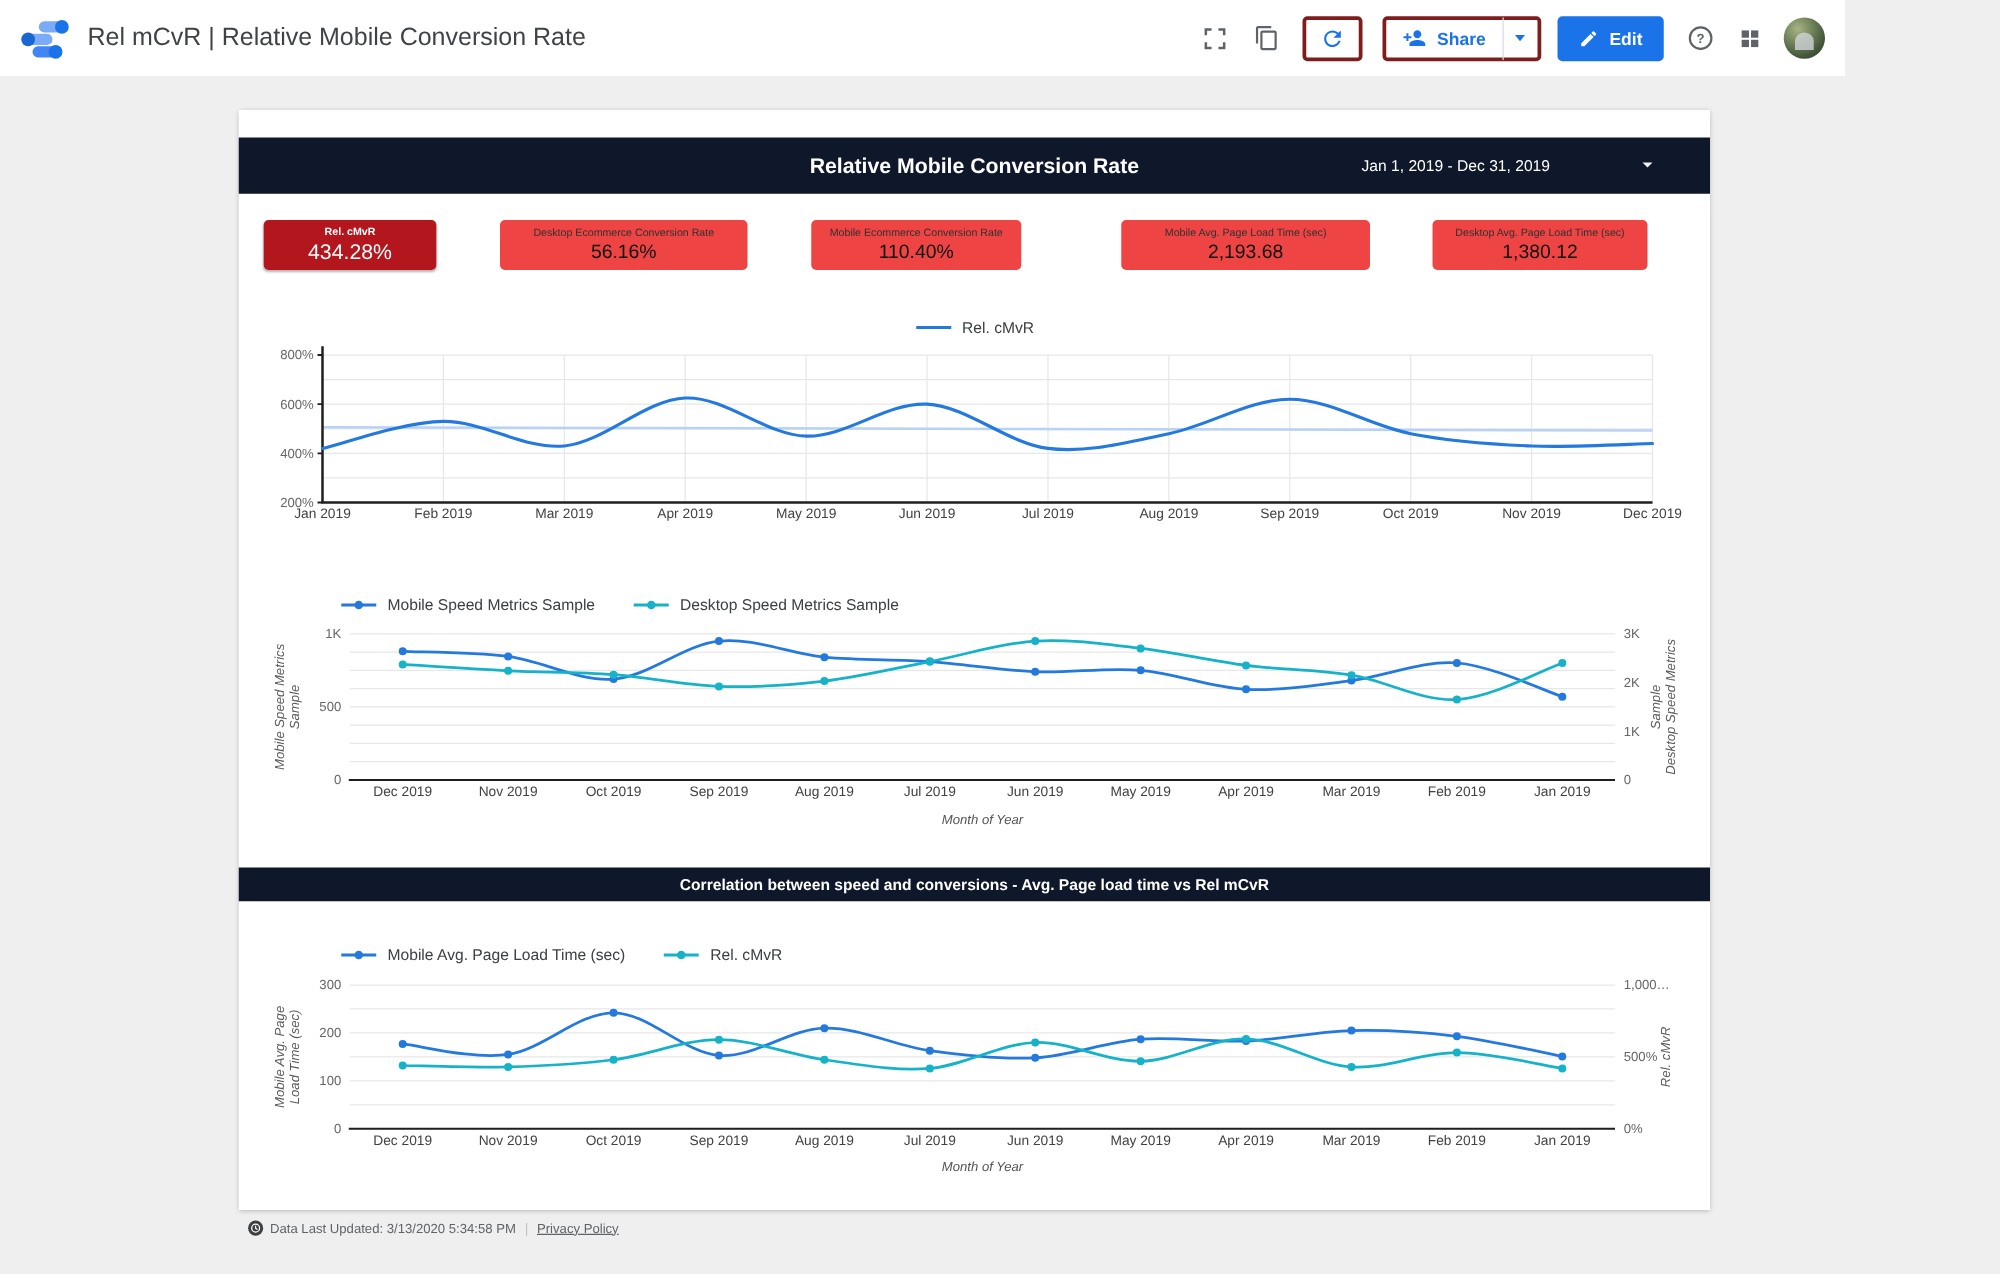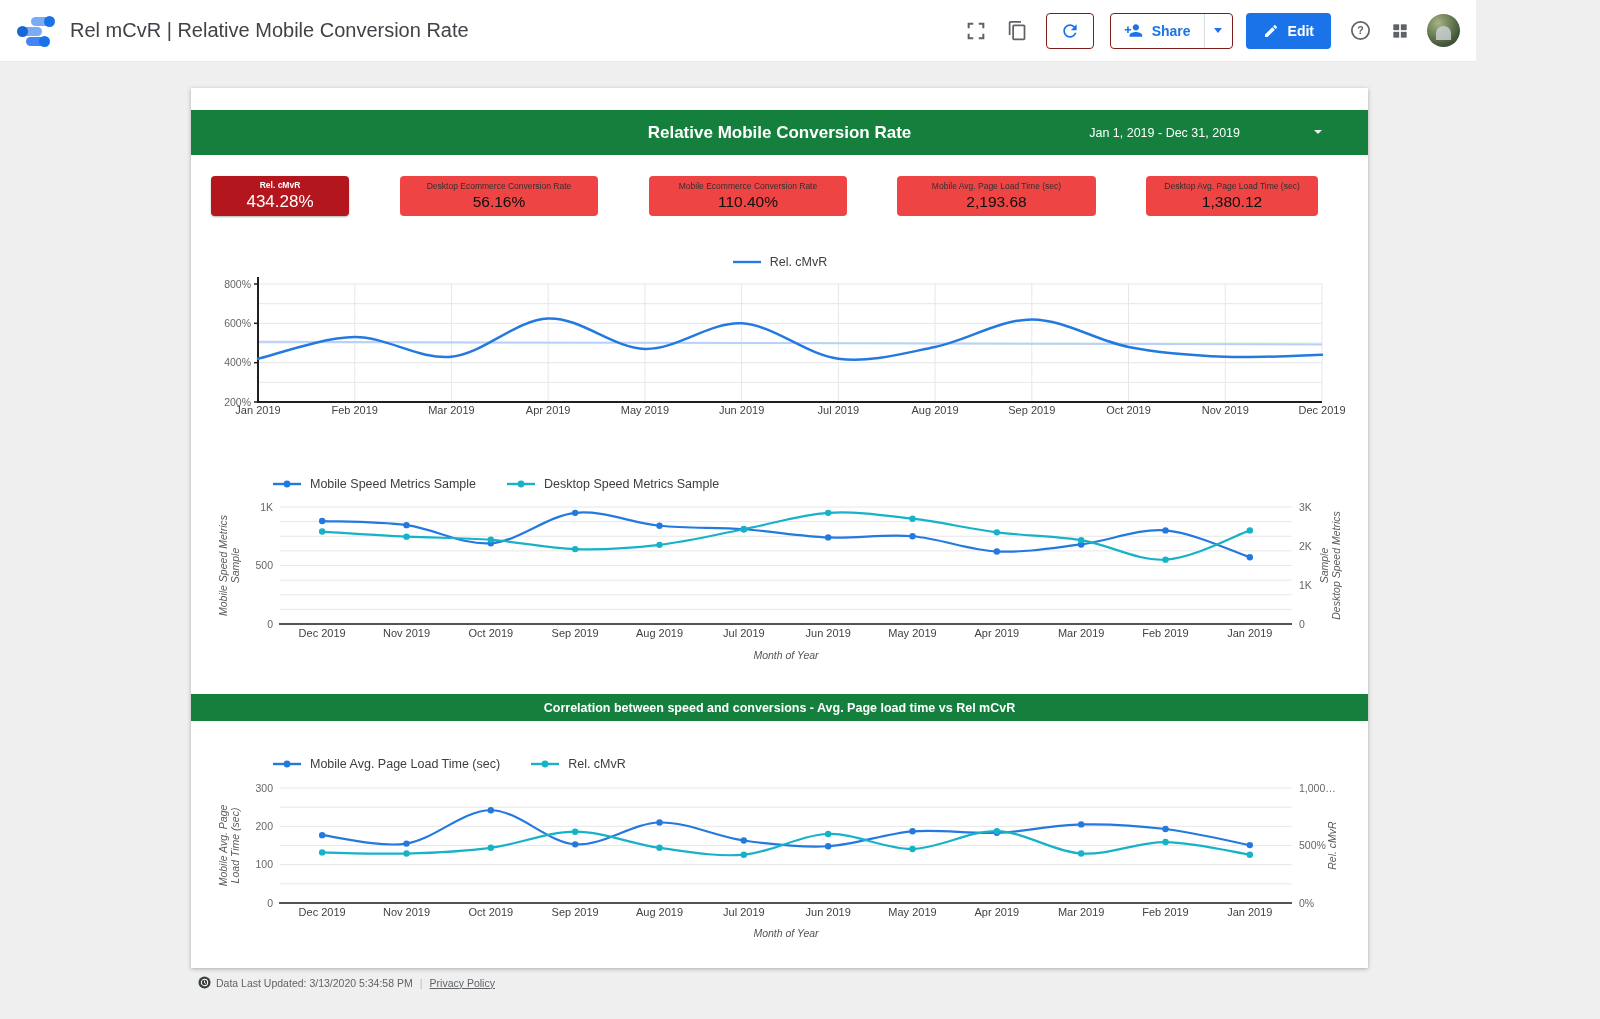--- a/index.html
+++ b/index.html
@@ -14,21 +14,21 @@
   .logo .dot  { position:absolute; width:11px; height:11px; border-radius:50%; }
   .p1 { left:13px; top:4px;  background:#7baaf7; }
   .d1 { left:26px; top:3px;  background:#1a73e8; }
   .p2 { left:1px;  top:14px; background:#7baaf7; }
   .d2 { left:-1px; top:13px; background:#1967d2; }
   .p3 { left:8px;  top:24px; background:#4285f4; }
   .d3 { left:21px; top:23px; background:#1a73e8; }
   .app-title { font-size:20px; color:#3f4347; margin-left:14px; white-space:nowrap; }
   .hdr-right { margin-left:auto; display:flex; align-items:center; }
   .icon-btn { display:flex; align-items:center; justify-content:center; cursor:pointer; }
-  .btn-outline { height:36px; border:1px solid #7f1d1d; border-radius:4px; background:#fff;
+  .btn-outline { height:36px; border:3px solid #7f1d1d; border-radius:4px; background:#fff;
                  display:flex; align-items:center; }
   .refresh-btn { width:48px; justify-content:center; margin-left:18px; }
   .share-btn { margin-left:16px; }
   .share-main { display:flex; align-items:center; gap:9px; padding:0 13px; height:100%; }
   .share-label { color:#1a73e8; font-size:14px; font-weight:bold; }
   .share-sep { width:1px; height:34px; background:#dadce0; }
   .share-caret { width:27px; display:flex; justify-content:center; }
   .caret-down { width:0; height:0; border-left:4.5px solid transparent; border-right:4.5px solid transparent;
                 border-top:5px solid #1a73e8; }
   .edit-btn { margin-left:13px; height:36px; padding:0 17px; border-radius:4px; background:#1a73e8;
@@ -37,21 +37,21 @@
   .ml18 { margin-left:18px; } .ml20 { margin-left:20px; }
   .avatar { width:33px; height:33px; border-radius:50%; margin-left:17px; flex:none;
             background:radial-gradient(circle at 34% 28%, #a8b486 0%, #72855c 35%, #42553a 70%, #2c3a27 100%);
             position:relative; overflow:hidden; }
   .avatar::after { content:""; position:absolute; left:9px; top:12px; width:15px; height:14px;
                    border-radius:50% 50% 0 0; background:#cfd3d8; opacity:.8; }
 
   
   .canvas { position:absolute; left:191px; top:88px; width:1177px; height:880px; background:#fff;
             box-shadow:0 1px 4px rgba(0,0,0,.28); }
-  .gray-bar { position:absolute; left:0; width:1177px; background:#15803d; color:#fff;
+  .gray-bar { position:absolute; left:0; width:1177px; background:#0f172a; color:#fff;
               display:flex; align-items:center; justify-content:center; }
   .bar1 { top:22px; height:45px; }
   .bar1-title { font-size:17px; font-weight:bold; }
   .date-range { position:absolute; right:128px; top:0; height:45px; display:flex; align-items:center;
                 font-size:12.5px; color:#fff; cursor:pointer; }
   .date-caret { position:absolute; right:46px; top:20px; width:0; height:0;
                 border-left:4px solid transparent; border-right:4px solid transparent;
                 border-top:4.5px solid #f2f2f2; }
   .bar2 { top:606px; height:27px; }
   .bar2-title { font-size:12.5px; font-weight:bold; }
@@ -59,21 +59,21 @@
   
   .card { position:absolute; top:88px; height:40px; border-radius:4px; background:#ef4444;
           display:flex; flex-direction:column; align-items:center; justify-content:center; gap:2px; }
   .card .lb { font-size:8.5px; color:#303030; white-space:nowrap; }
   .card .vl { font-size:15.5px; color:#0f0f0f; }
   .card.red { background:#b3161d; box-shadow:0 1px 2px rgba(0,0,0,.3); }
   .card.red .lb { color:#fff; font-weight:bold; }
   .card.red .vl { color:#fff; font-size:17px; }
   .c1 { left:20px;  width:138px; }
   .c2 { left:209px; width:198px; }
-  .c3 { left:458px; width:198px; }
+  .c3 { left:458px; width:168px; }
   .c4 { left:706px; width:199px; }
   .c5 { left:955px; width:172px; }
 
   
   .legend { position:absolute; display:flex; gap:30px; align-items:center; font-size:12.5px; color:#3c4043; }
   .legend-c { left:20px; width:1137px; justify-content:center; }
   .lg-item { display:flex; align-items:center; gap:8px; }
   svg.chart { position:absolute; left:20px; }
   svg text { font-family:"Liberation Sans", sans-serif; }
   #c0 { top:185px; } #c1 { top:407px; } #c2 { top:687px; }

